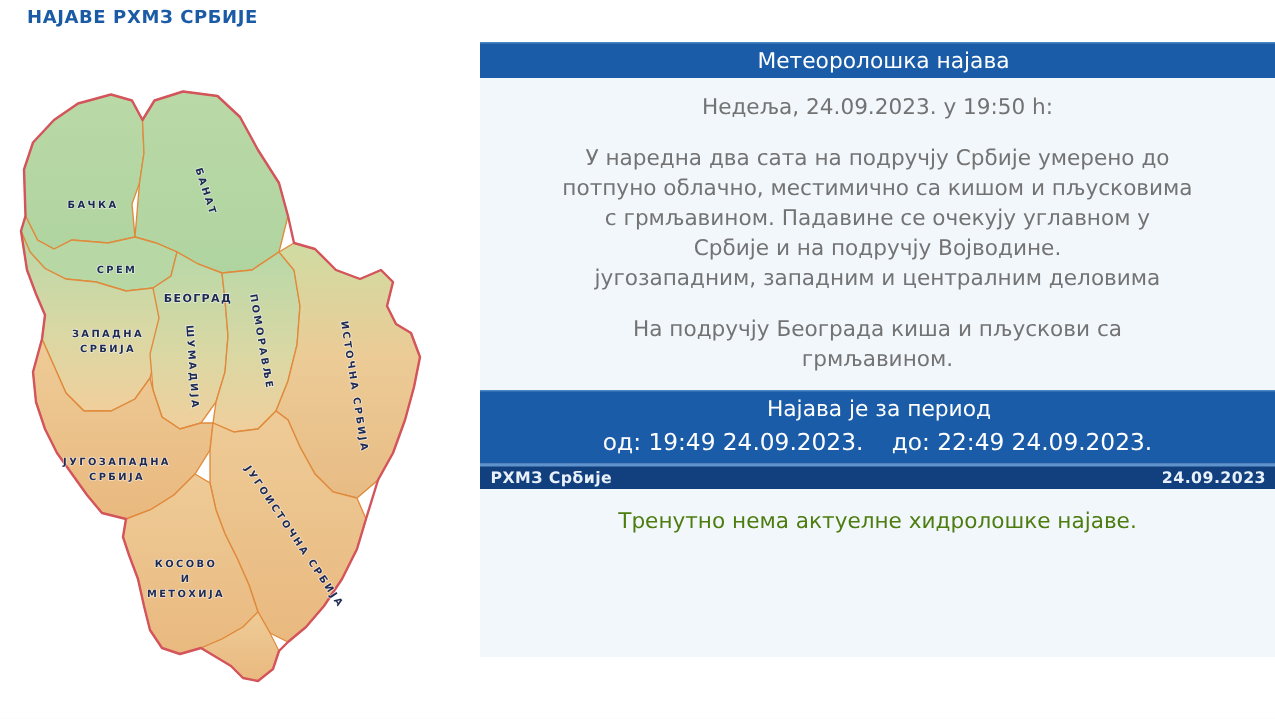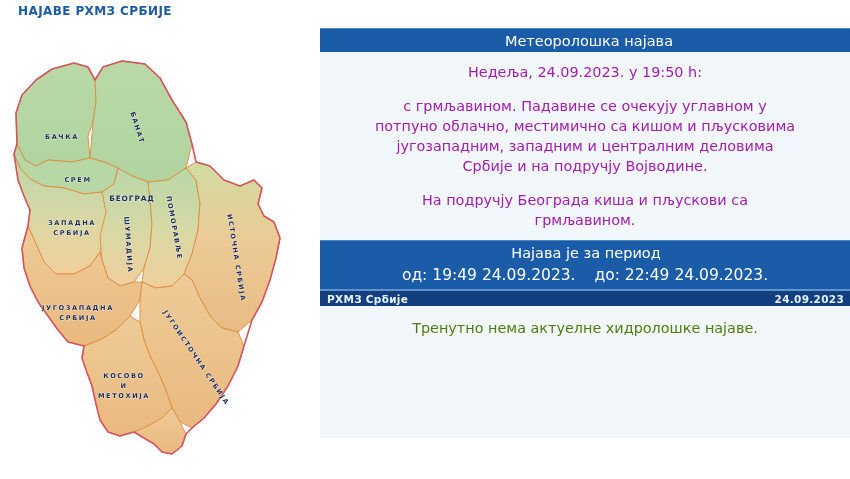--- a/index.html
+++ b/index.html
@@ -84,21 +84,21 @@
     overflow: hidden;
   }
 
   .body-block {
     padding: 0 8px;
     color: #2a6ab0;
   }
   .para {
     font-size: 14.4px;
     line-height: 20px;
-    color: #a21caf;
+    color: #737373;
     margin: 0;
   }
   .spacer-10 { height: 10px; }
   .spacer-14 { height: 14px; }
 
   
   #period-bar {
     background: #1a5ca8;
     color: #ffffff;
     border-top: 1px solid #4b86c4;
@@ -261,24 +261,25 @@
 </div>
 
 <div id="info-panel">
 
   <div class="bar-head">Метеоролошка најава</div>
 
   <div class="body-block">
     <div class="spacer-10"></div>
     <div class="para">Недеља, 24.09.2023. у 19:50 h:</div>
     <div class="spacer-14"></div>
+    <div class="para">У наредна два сата на подручју Србије умерено до</div>
+    <div class="para">потпуно облачно, местимично са кишом и пљусковима</div>
     <div class="para">с грмљавином. Падавине се очекују углавном у</div>
-    <div class="para">потпуно облачно, местимично са кишом и пљусковима</div>
+    <div class="para">Србије и на подручју Војводине.</div>
     <div class="para">југозападним, западним и централним деловима</div>
-    <div class="para">Србије и на подручју Војводине.</div>
     <div class="spacer-14"></div>
     <div class="para">На подручју Београда киша и пљускови са</div>
     <div class="para">грмљавином.</div>
     <div class="spacer-10"></div>
   </div>
 
   <div id="period-bar">
     <div id="period-title">Најава је за период</div>
     <div id="period-range">
       <span>од:</span>

